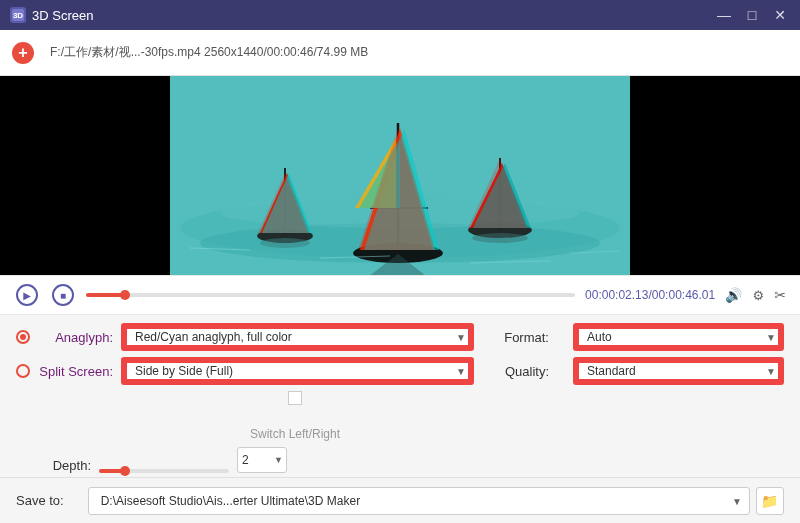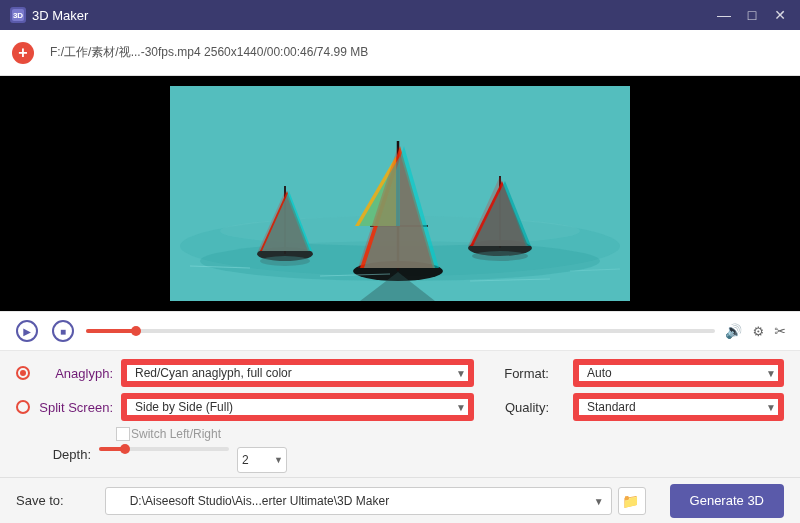--- a/index.html
+++ b/index.html
@@ -245,37 +245,38 @@
       right: 8px;
       top: 50%;
       transform: translateY(-50%);
       color: #666;
       pointer-events: none;
       font-size: 10px;
     }
     .checkbox-wrapper {
       display: flex;
       align-items: center;
-      gap: 1px;
+      gap: 22px;
       margin-left: 95px;
+      flex-direction: column;
     }
     .checkbox {
       width: 14px;
       height: 14px;
       border: 1px solid #ccc;
       background: white;
       flex-shrink: 0;
     }
     .checkbox-label {
       color: #999;
       font-size: 12px;
     }
     .depth-row {
       display: flex;
-      align-items: flex-start;
+      align-items: flex-end;
       gap: 8px;
     }
     .depth-label {
       color: #333;
       font-size: 13px;
       min-width: 75px;
       text-align: right;
     }
     .depth-slider-container {
       position: relative;
@@ -344,26 +345,25 @@
       align-items: center;
       gap: 6px;
       flex: 1;
     }
     .save-path-select {
       flex: 1;
       height: 28px;
       border: 1px solid #ccc;
       border-radius: 3px;
       background: white;
-      padding: 0 24px;
+      padding: 0 12px;
       font-size: 12px;
       color: #333;
       appearance: none;
       padding-right: 24px;
-      margin-left: 17px;
     }
     .folder-btn {
       width: 28px;
       height: 28px;
       border: 1px solid #ccc;
       border-radius: 3px;
       background: white;
       display: flex;
       align-items: center;
       justify-content: center;
@@ -399,21 +399,21 @@
 <body>
 
 <div class="title-bar">
   <div class="title-bar-left">
     <div class="app-icon">
       <svg width="14" height="14" viewBox="0 0 14 14">
         <rect x="1" y="1" width="12" height="12" rx="2" fill="#7a7acc"></rect>
         <text x="7" y="10" text-anchor="middle" fill="white" font-size="8" font-weight="bold">3D</text>
       </svg>
     </div>
-    <span>3D Maker</span>
+    <span>3D Screen</span>
   </div>
   <div class="title-bar-controls">
     <button class="title-btn">—</button>
     <button class="title-btn">□</button>
     <button class="title-btn">✕</button>
   </div>
 </div>
 
 <div class="main-window">
 
@@ -501,20 +501,21 @@
     <button class="ctrl-btn">
       <div class="play-icon">▶</div>
     </button>
     <button class="ctrl-btn">
       <div class="stop-icon">■</div>
     </button>
     <div class="progress-container">
       <div class="progress-fill"></div>
       <div class="progress-handle"></div>
     </div>
+    <span class="time-display">00:00:02.13/00:00:46.01</span>
     <div class="ctrl-icons">
       <span class="ctrl-icon">🔊</span>
       <span class="ctrl-icon" style="font-size:13px;">⚙</span>
       <span class="ctrl-icon">✂</span>
     </div>
   </div>
 
   <div class="settings-two-col">
 
     <div class="left-col">
@@ -608,16 +609,15 @@
       <div style="position:relative; flex:1; display:flex; align-items:center;">
         <select class="save-path-select">
           <option>D:\Aiseesoft Studio\Ais...erter Ultimate\3D Maker</option>
         </select>
         <span style="position:absolute;right:8px;top:50%;transform:translateY(-50%);font-size:10px;pointer-events:none;color:#666;">▼</span>
       </div>
       <button class="folder-btn">
         <span>📁</span>
       </button>
     </div>
-    <button class="generate-btn">Generate 3D</button>
   </div>
 
 </div>
 
 </body></html>

